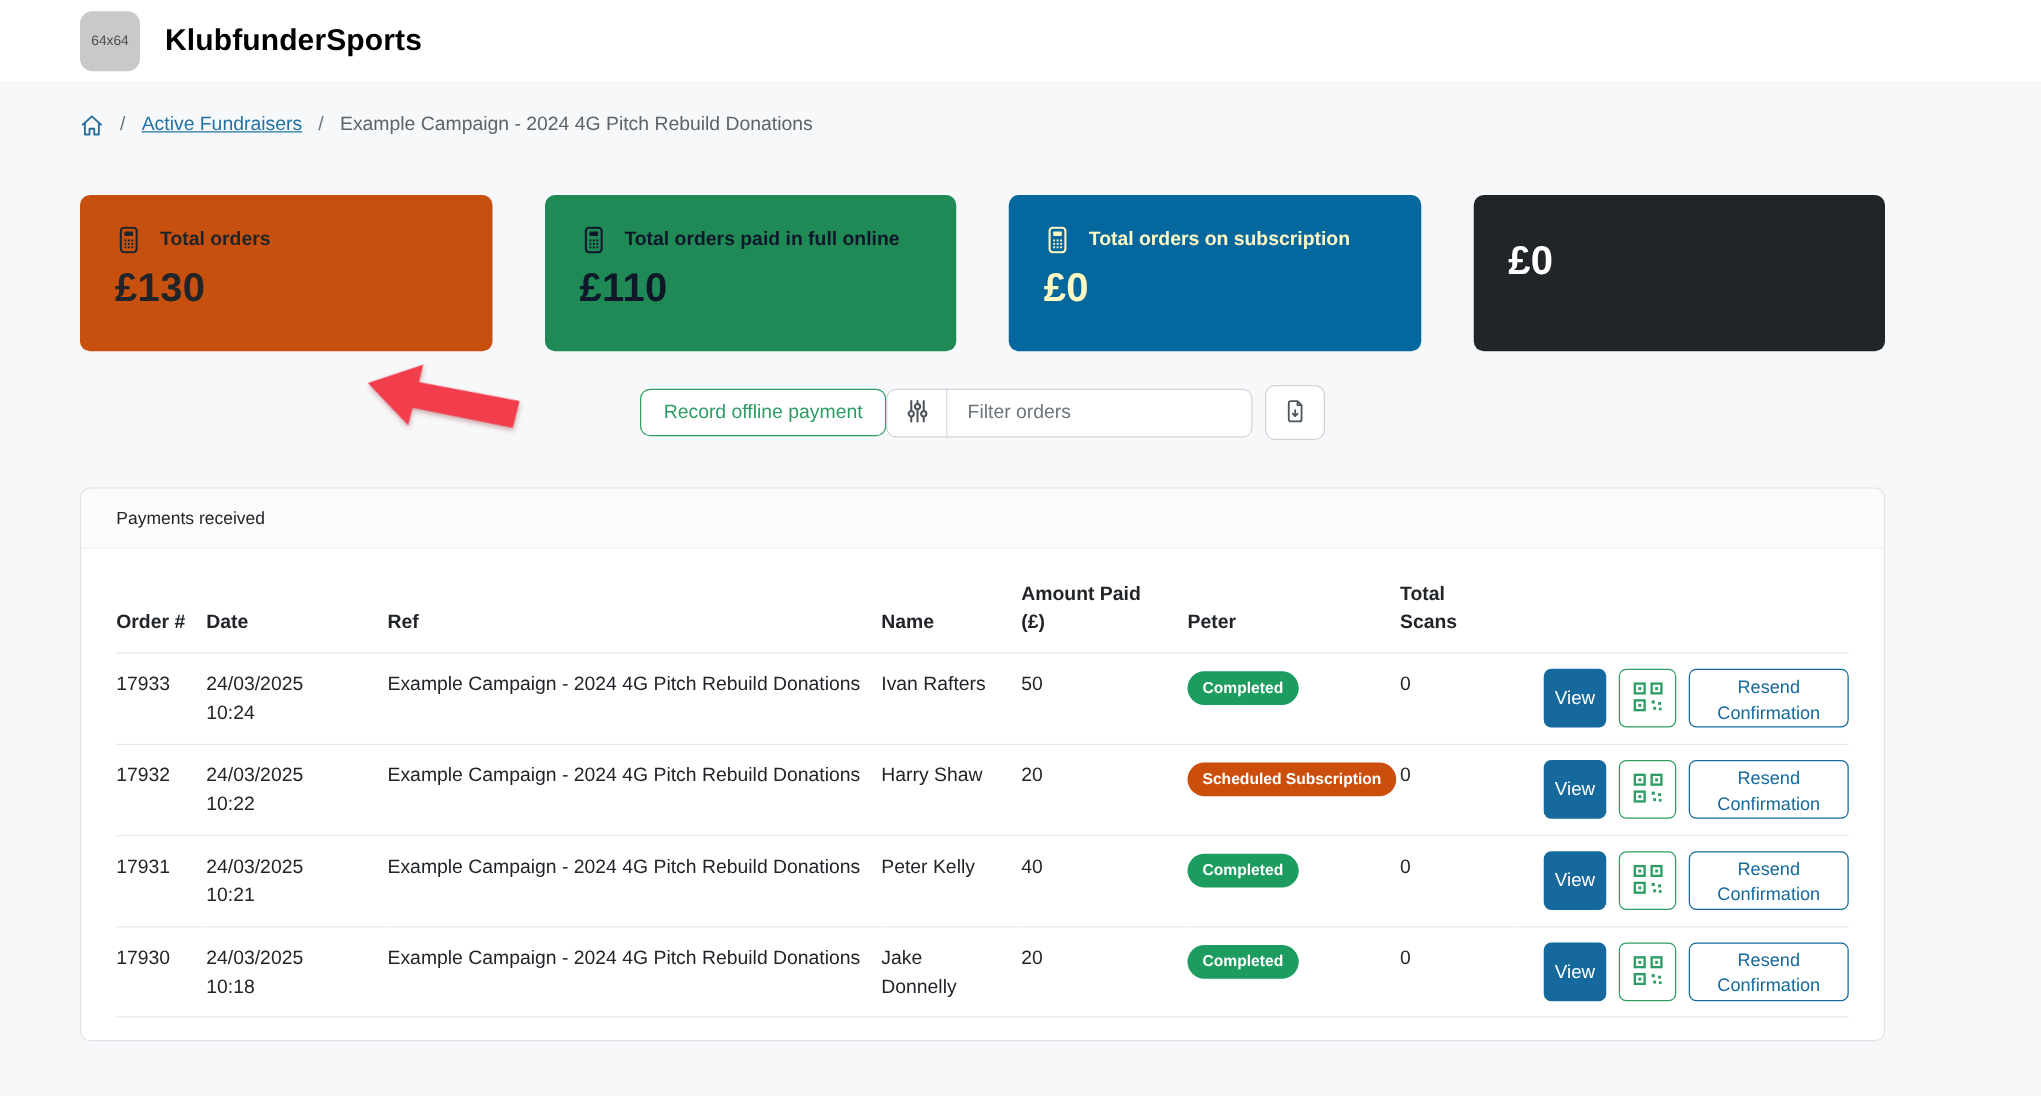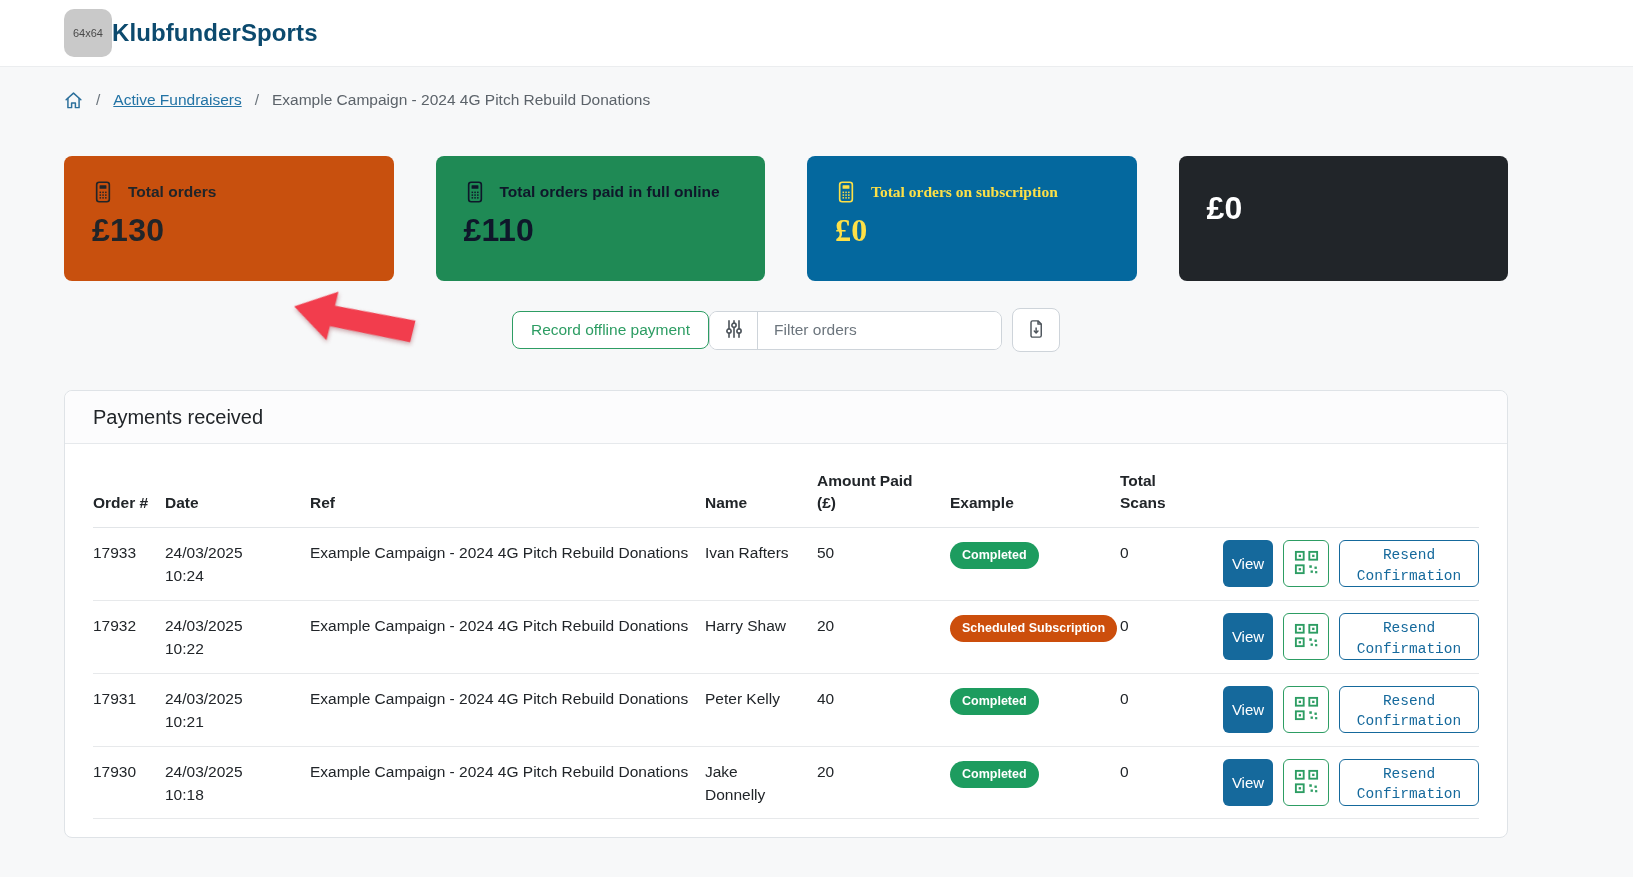--- a/index.html
+++ b/index.html
@@ -21,23 +21,24 @@
     padding-left: 64px;
   }
   .logo-box {
     width: 48px; height: 48px;
     background: #c9c9c9;
     border-radius: 10px;
     display: flex; align-items: center; justify-content: center;
     font-size: 11px; color: #4a4a4a;
   }
   .brand-name {
+    margin-left: 20px;
     font-size: 24px;
     font-weight: 700;
-    color: #0c4a6e;
+    color: #000000;
     letter-spacing: 0.1px;
   }
   .page-title {
     width: 1111px;
     margin-left: auto;
     text-align: center;
     font-size: 22.5px;
     font-weight: 600;
     color: #212529;
   }
@@ -138,21 +139,21 @@
     background: #ffffff;
     border: 1px solid #dfe3e7;
     border-radius: 8px;
   }
   .panel-header {
     padding: 15px 28px 14px;
     border-bottom: 1px solid #e6e9ec;
     background: #fcfcfd;
     border-radius: 8px 8px 0 0;
   }
-  .panel-title { font-size: 20px; font-weight: 500; color: #212529; }
+  .panel-title { font-size: 14px; font-weight: 500; color: #212529; }
   .panel-body { padding: 6px 28px 18px; }
 
   table { width: 100%; border-collapse: collapse; table-layout: fixed; }
   th {
     text-align: left; vertical-align: bottom;
     font-size: 15.5px; font-weight: 700;
     padding: 20px 16px 12px 0;
     border-bottom: 1px solid #e2e5e8;
     line-height: 1.45;
   }
@@ -190,27 +191,27 @@
   }
   .qr-btn {
     width: 46px; height: 47px;
     background: #ffffff;
     border: 1px solid #2d9d63;
     border-radius: 6px;
     display: flex; align-items: center; justify-content: center;
     cursor: pointer;
   }
   .resend-btn {
-    width: 140px; height: 47px;
+    width: 128px; height: 47px;
     background: #ffffff;
     border: 1px solid #15699c;
     border-radius: 6px;
     color: #15699c;
     font-size: 14.5px;
-    font-family: Liberation Mono, monospace;
+    font-family: Liberation Sans, sans-serif;
     line-height: 1.4;
     padding: 4px 10px;
     cursor: pointer;
   }
 </style>
 </head>
 <body>
 
 <div class="top-header">
   <div class="logo-box">
@@ -272,21 +273,21 @@
             <rect x="5.5" y="11.7" width="1.1" height="1.1" fill="currentColor"></rect>
               <rect x="7.5" y="11.7" width="1.1" height="1.1" fill="currentColor"></rect>
               <rect x="9.5" y="11.7" width="1.1" height="1.1" fill="currentColor"></rect>
           </svg>
         </span>
         <span class="stat-label">Total orders paid in full online</span>
       </div>
       <div class="stat-value">£110</div>
     </div>
 
-    <div class="stat-card" style="background: rgb(4, 104, 158); color: #fde047; font-family: Liberation Serif, serif;">
+    <div class="stat-card" style="background: rgb(4, 104, 158); color: #fef9c3;">
       <div class="stat-top">
         <span class="stat-icon">
           <svg width="22" height="22" viewBox="0 0 16 16" fill="none">
             <rect x="3.4" y="0.9" width="9.2" height="14.2" rx="1.8" stroke="currentColor" stroke-width="1.2"></rect>
             <rect x="5.5" y="3.1" width="5" height="2.6" rx="0.4" fill="currentColor"></rect>
             <rect x="5.5" y="7.7" width="1.1" height="1.1" fill="currentColor"></rect>
               <rect x="7.5" y="7.7" width="1.1" height="1.1" fill="currentColor"></rect>
               <rect x="9.5" y="7.7" width="1.1" height="1.1" fill="currentColor"></rect>
             <rect x="5.5" y="9.7" width="1.1" height="1.1" fill="currentColor"></rect>
               <rect x="7.5" y="9.7" width="1.1" height="1.1" fill="currentColor"></rect>
@@ -360,21 +361,21 @@
             <col style="width:91px">
             <col>
         </colgroup>
         <thead>
           <tr>
             <th>Order #</th>
             <th>Date</th>
             <th>Ref</th>
             <th>Name</th>
             <th>Amount Paid (£)</th>
-            <th>Example</th>
+            <th>Peter</th>
             <th>Total Scans</th>
             <th></th>
           </tr>
         </thead>
         <tbody id="table-body">
     <tr>
       <td>17933</td>
       <td>
         <span class="block">24/03/2025</span>
         <span class="block">10:24</span>

